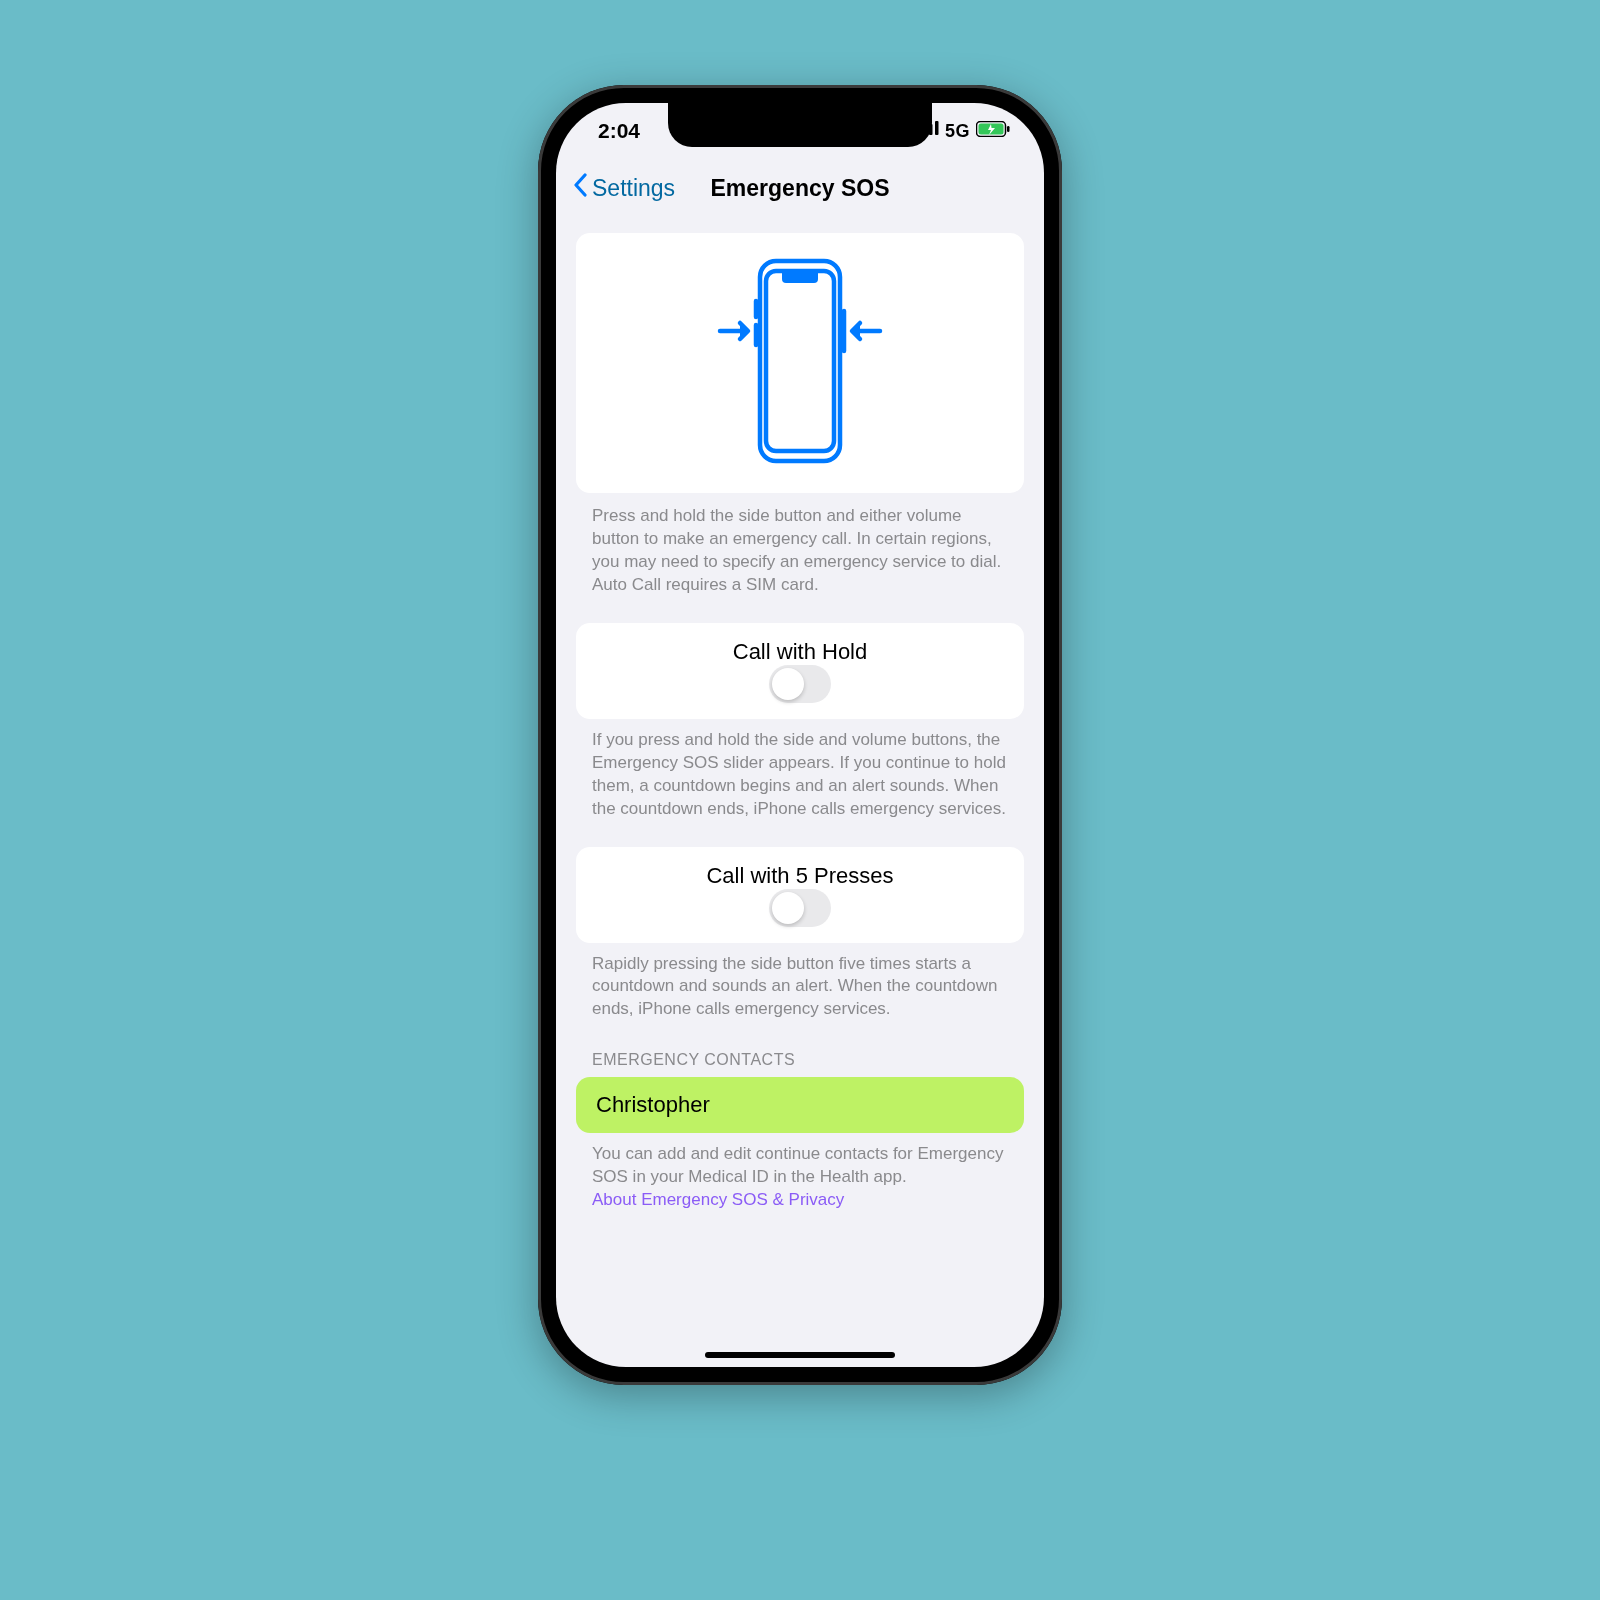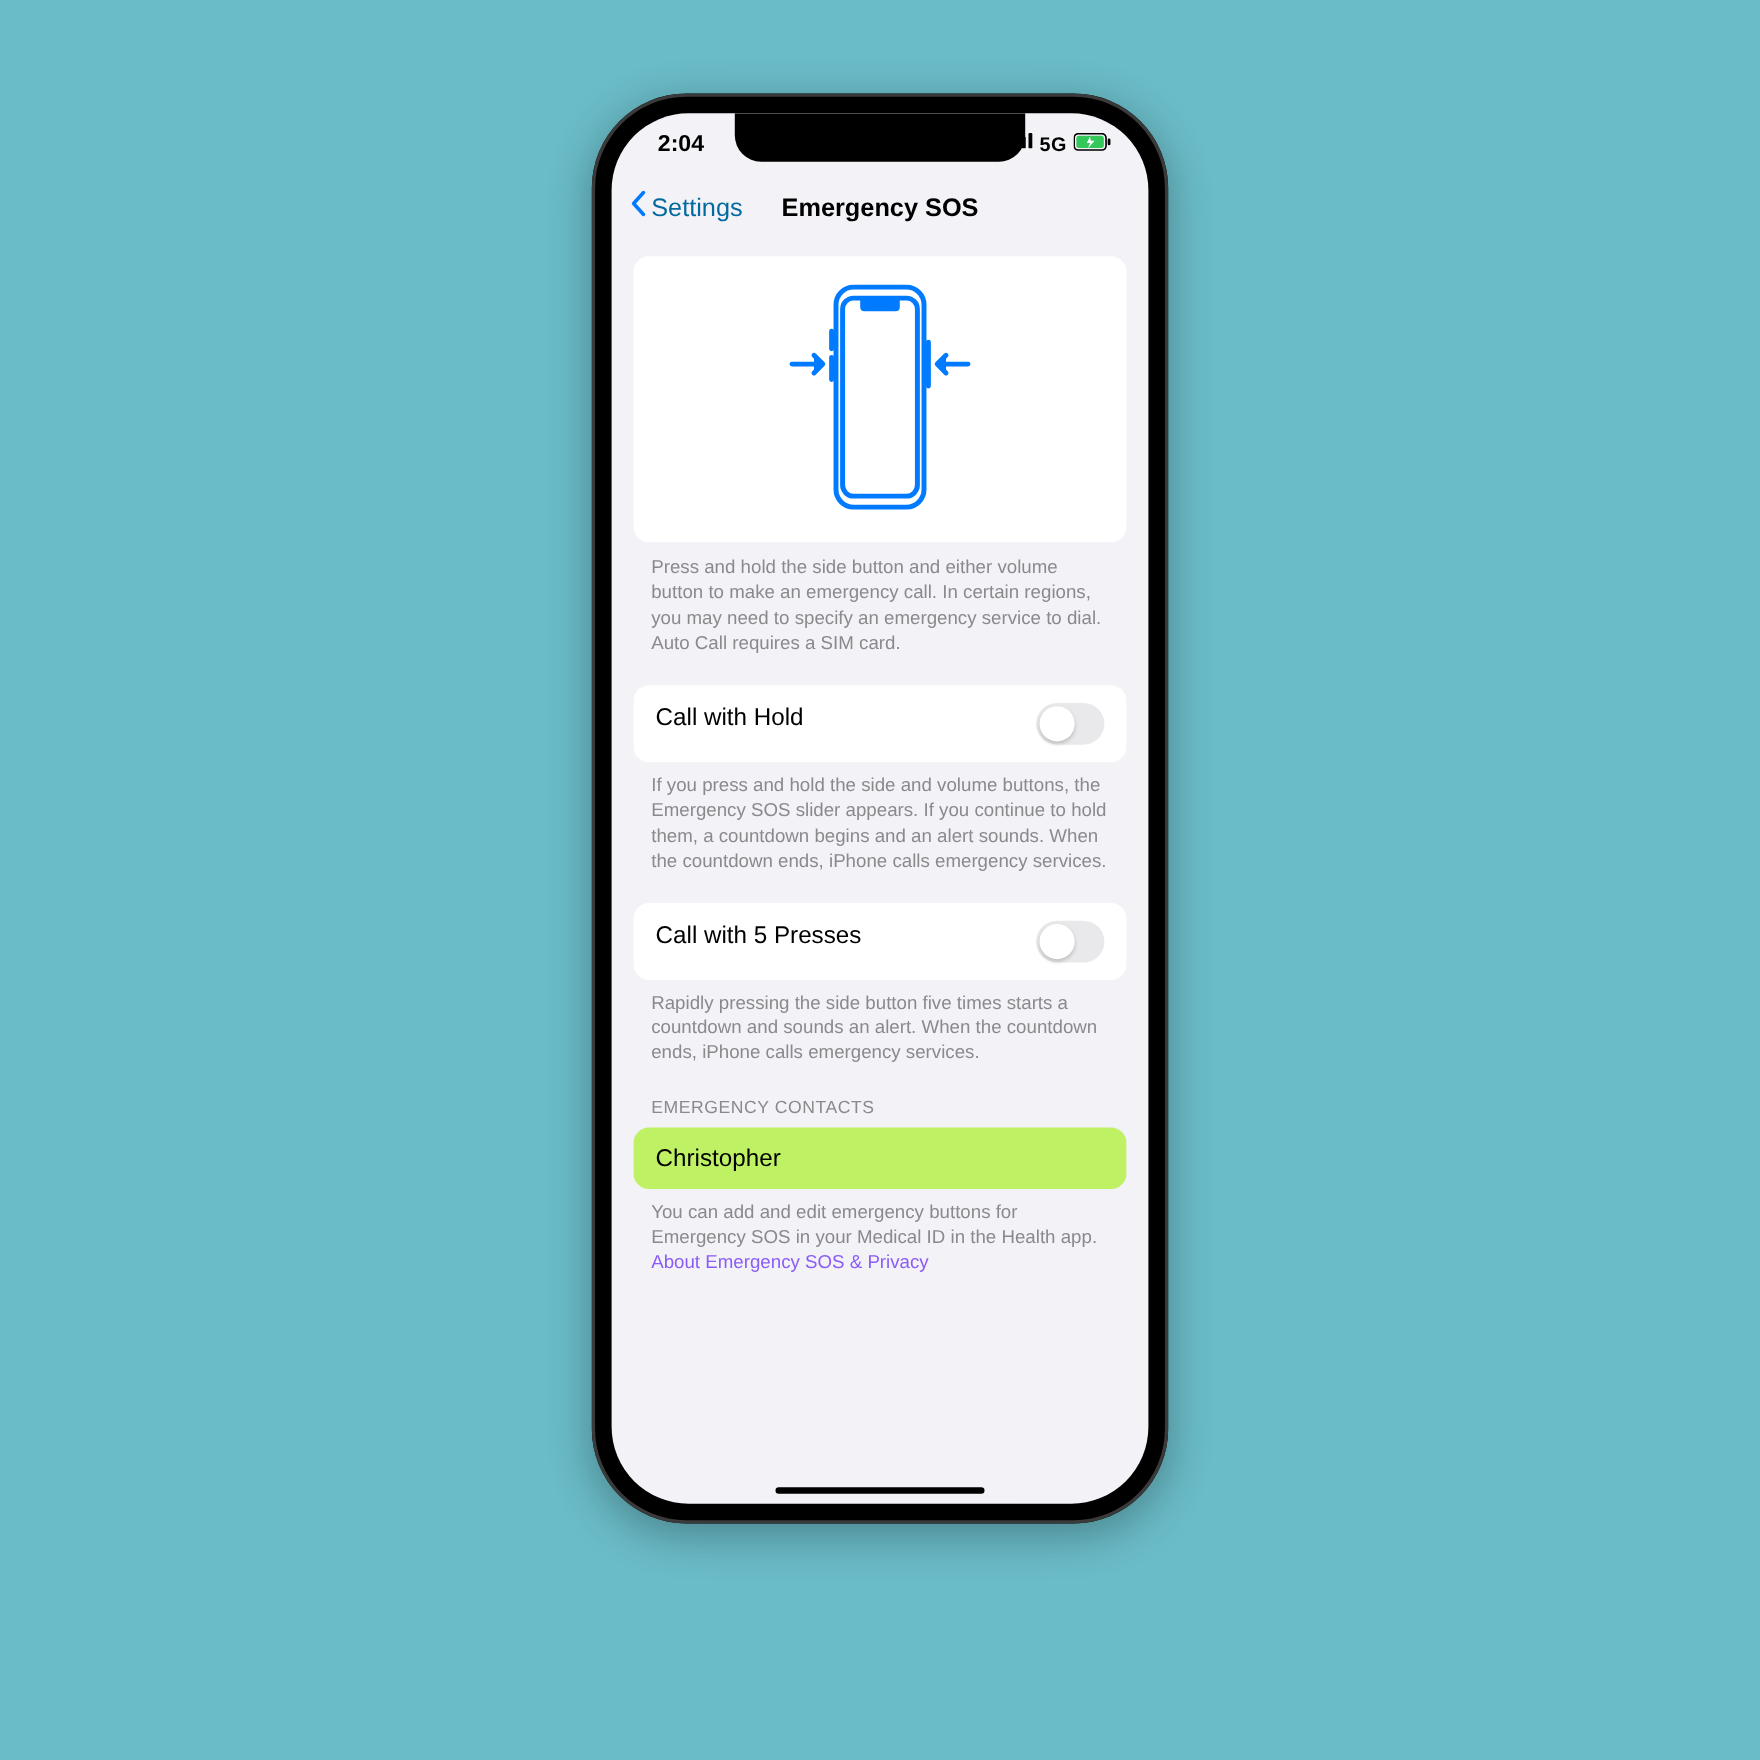--- a/index.html
+++ b/index.html
@@ -69,21 +69,21 @@
   .illus{
     height:260px;display:flex;align-items:center;justify-content:center;
   }
   .footer-text{
     color:#8a8a8d;font-size:17px;line-height:1.35;
     padding:0 36px 0 36px;margin-top:4px;
   }
 
   .row{
     background:#fff;border-radius:14px;margin:26px 20px 10px 20px;
-    padding:16px 20px;display:flex;align-items:flex-start;justify-content:space-between;
+    padding:16px 20px;display:flex;align-items:center;justify-content:space-between;flex-direction:column;
   }
   .row-label{font-size:22px;color:#000;}
 
   .section-header{
     color:#8a8a8d;font-size:16px;letter-spacing:.5px;
     padding:0 36px;margin-top:30px;text-transform:uppercase;
   }
   .list{
     background:#bef264;border-radius:14px;margin:8px 20px 10px 20px;overflow:hidden;
   }
@@ -190,21 +190,21 @@
               <div class="knob"></div>
             </div>
         </div>
         <div class="footer-text">Rapidly pressing the side button five times starts a countdown and sounds an alert. When the countdown ends, iPhone calls emergency services.</div>
 
         <div class="section-header">EMERGENCY CONTACTS</div>
         <div class="list">
           <div class="list-item">Christopher</div>
         </div>
         <div class="footer-text">
-          <span>You can add and edit emergency buttons for Emergency SOS in your Medical ID in the Health app.</span><br>
+          <span>You can add and edit continue contacts for Emergency SOS in your Medical ID in the Health app.</span><br>
           <span class="footer-link">About Emergency SOS &amp; Privacy</span>
         </div>
 
       </div>
 
       <div class="home-indicator"></div>
     </div>
   </div>
 </div>
 

